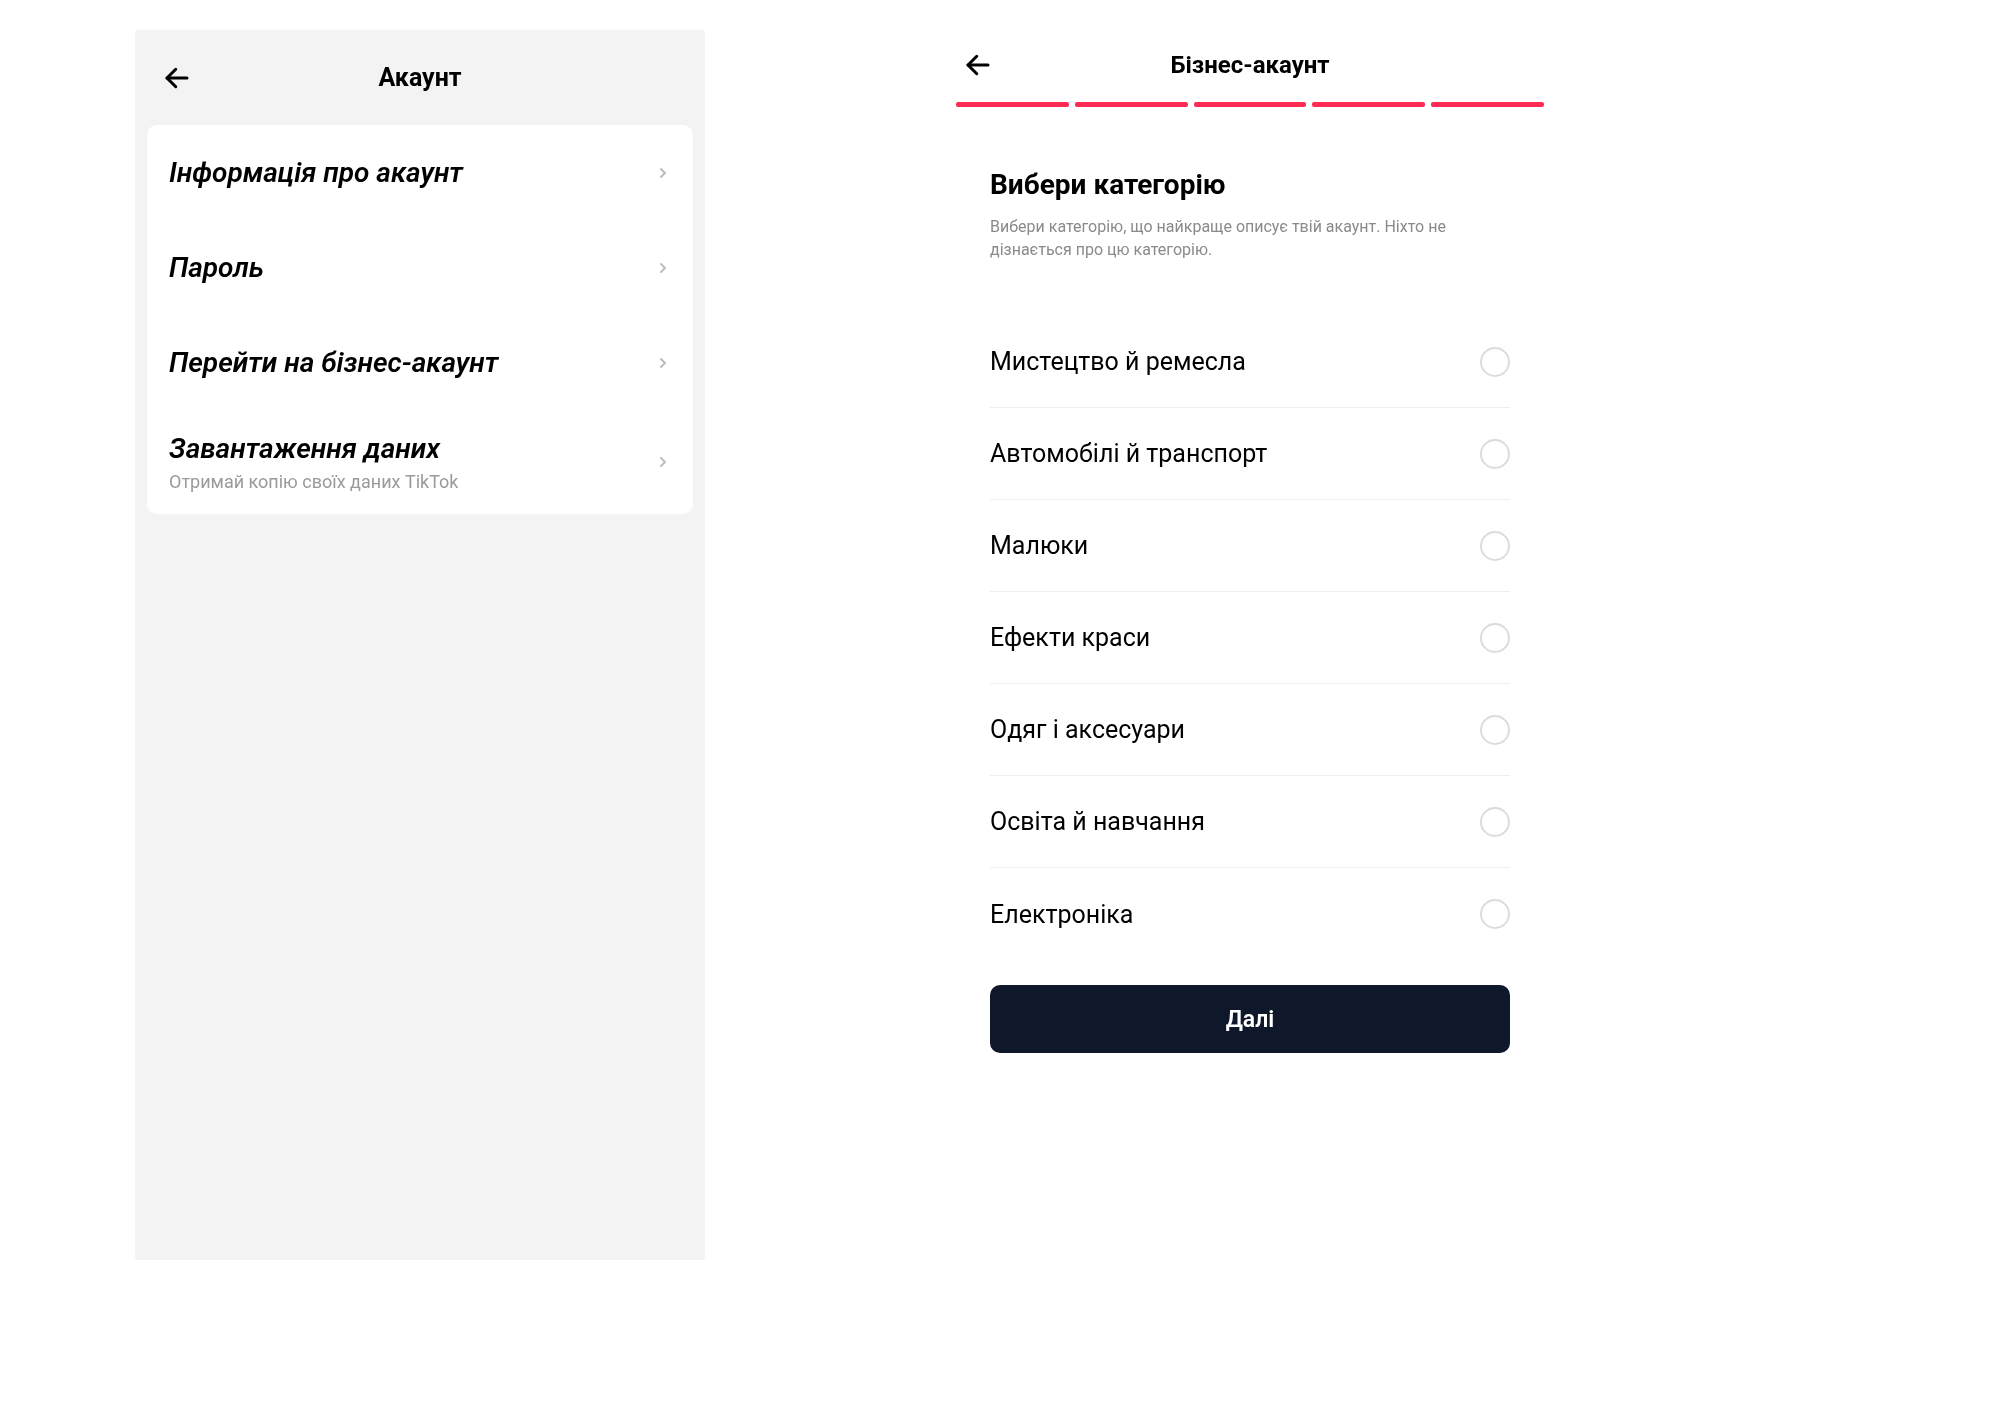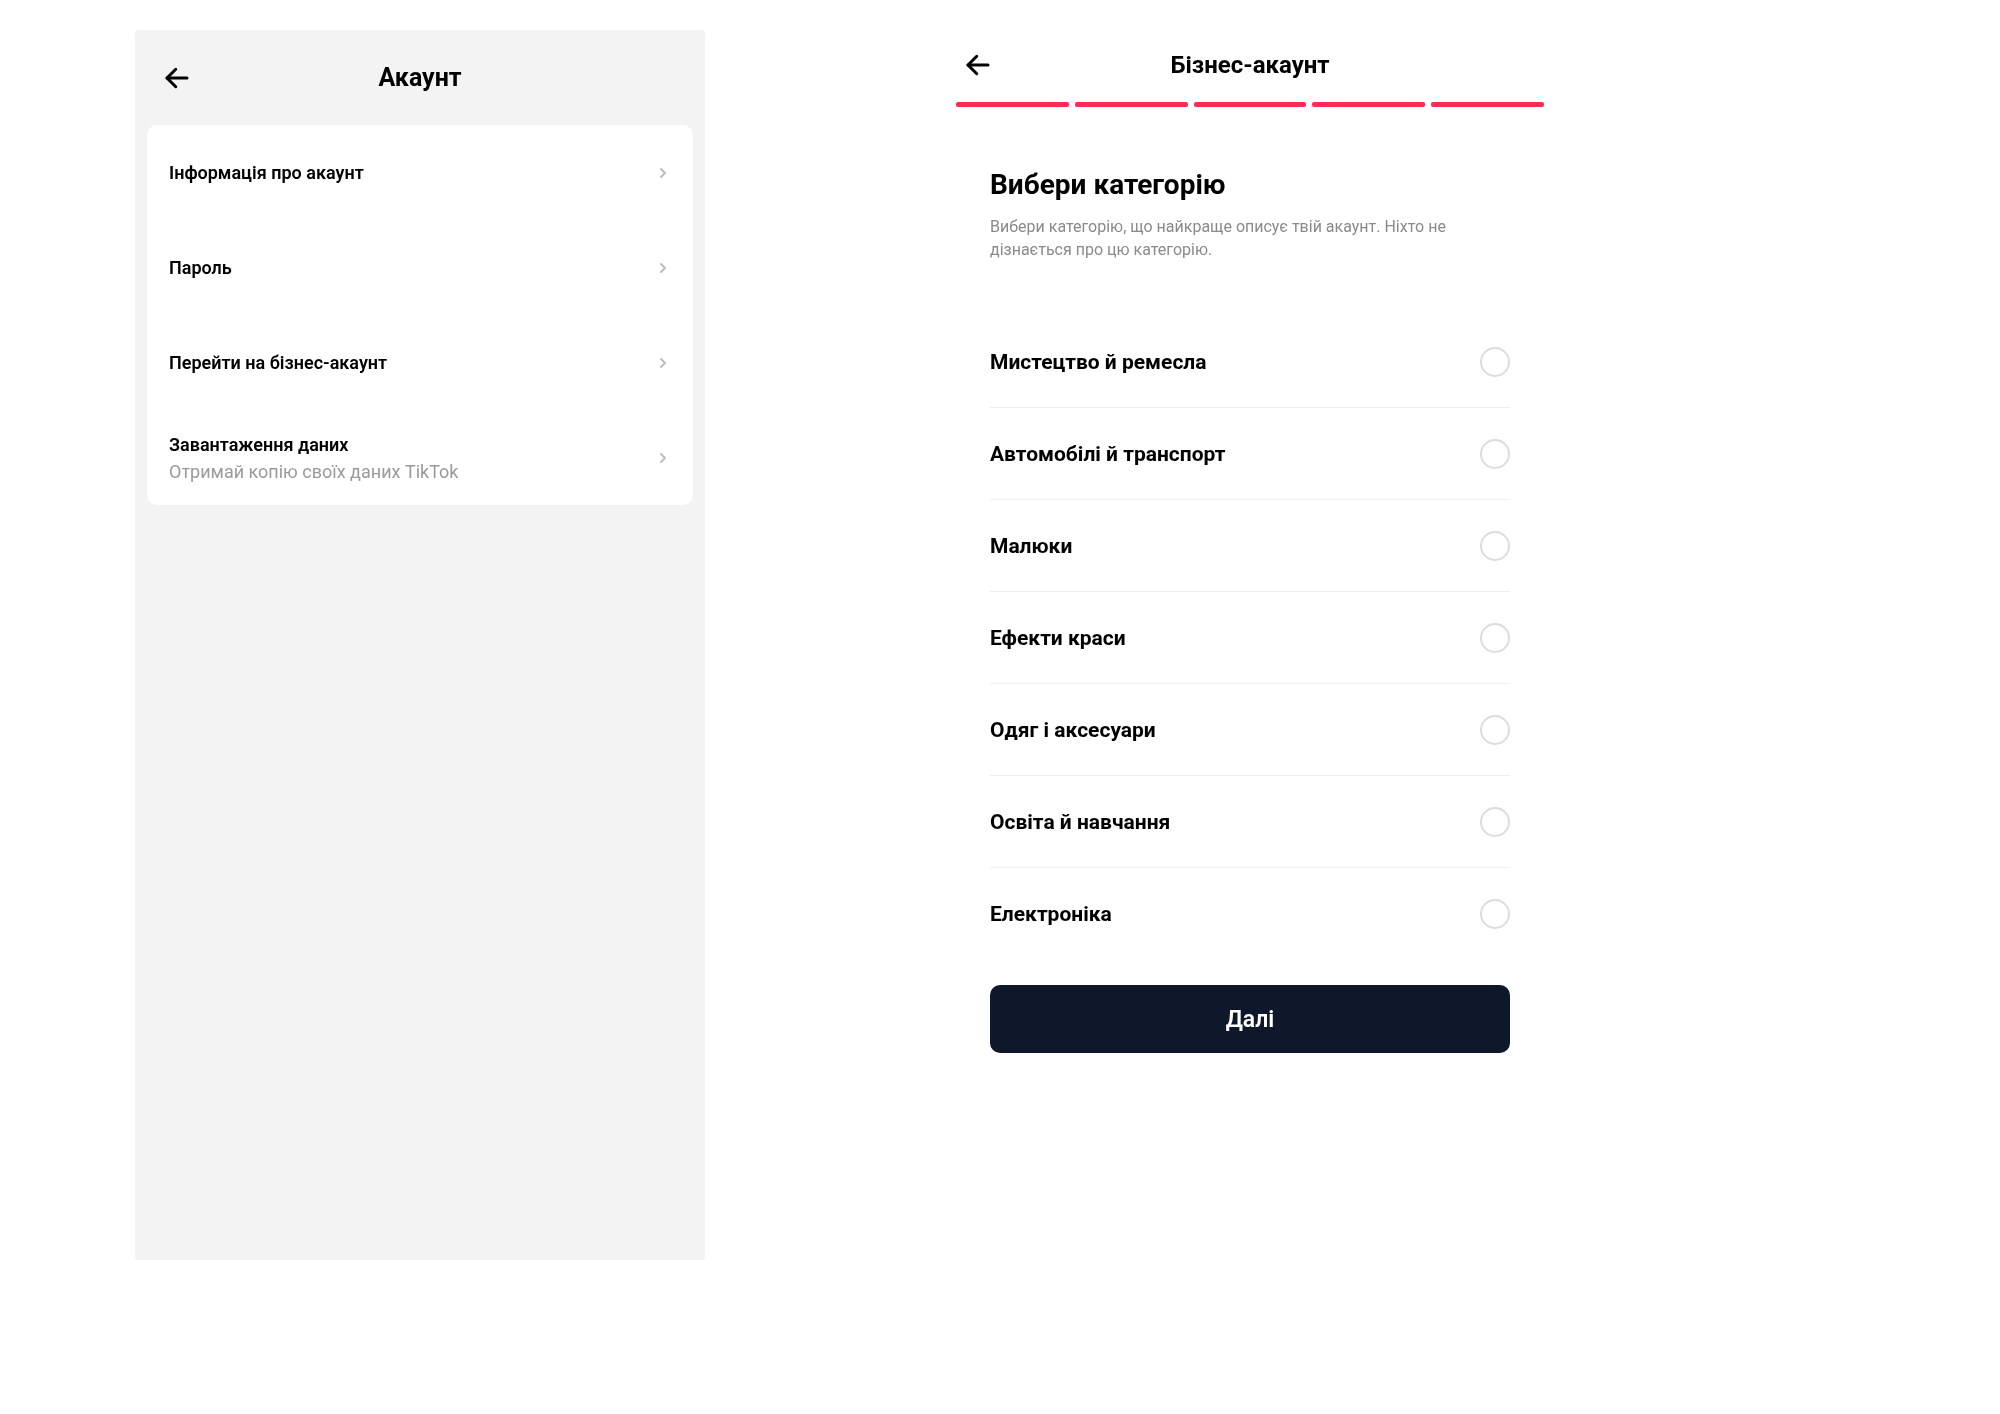--- a/index.html
+++ b/index.html
@@ -38,21 +38,21 @@
     background: #ffffff;
     border-radius: 10px;
     padding: 0 22px;
   }
   .sl-item {
     display:flex; align-items:center; justify-content:space-between;
     min-height: 95px;
     cursor:pointer;
   }
   .sl-item .labelwrap { display:flex; flex-direction:column; padding: 22px 0; }
-  .sl-item .label { font-size: 18px; font-weight: 600; color:#000; }
+  .sl-item .label { font-size: 28px; font-weight: 600; color:#000;font-style:italic; }
   .sl-item .sub { font-size: 18px; color:#9a9a9a; margin-top:6px; font-weight:400; }
   .chevron { flex-shrink:0; }
 
   
   .screen-right {
     position: absolute;
     left: 950px;
     top: 30px;
     width: 600px;
     height: 1290px;
@@ -76,21 +76,21 @@
   .sr-heading { font-size: 28px; font-weight:700; color:#000; margin-bottom:14px; }
   .sr-desc { font-size: 16px; color:#8a8a8a; line-height:1.45; max-width: 480px; }
   .sr-list { margin-top: 55px; }
   .sr-row {
     display:flex; align-items:center; justify-content:space-between;
     height: 92px;
     border-bottom: 1px solid #eeeeee;
     cursor:pointer;
   }
   .sr-row:last-of-type { border-bottom: none; }
-  .sr-row .cat-label { font-size: 21px; color:#000; font-weight:700; }
+  .sr-row .cat-label { font-size: 25px; color:#000; font-weight:400; }
   .radio {
     width: 30px; height:30px; border:2px solid #dcdcdc; border-radius:50%; flex-shrink:0;
   }
   .sr-next {
     margin: 25px 40px 0 40px;
     height: 68px;
     background: #0f172a;
     border-radius: 10px;
     display:flex; align-items:center; justify-content:center;
     color:#fff; font-size:23px; font-weight:600;

